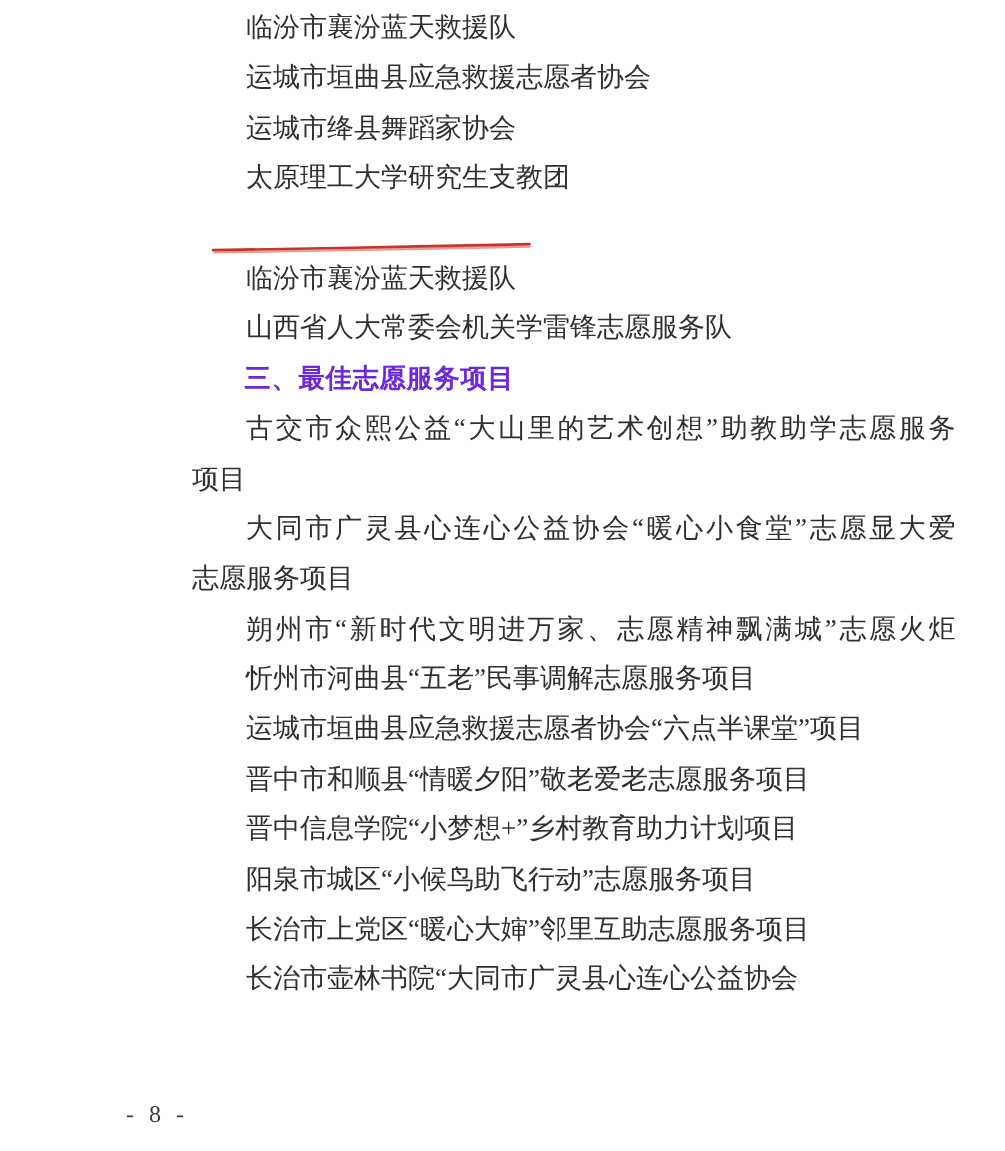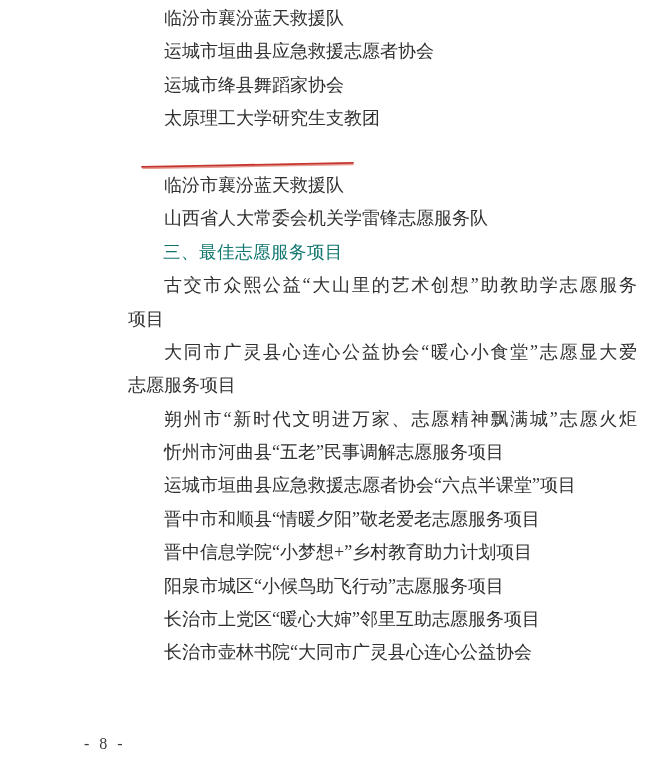--- a/index.html
+++ b/index.html
@@ -32,24 +32,24 @@
     white-space: nowrap;
   }
   .line.indent { text-indent: 2em; }
   .line.stretch {
     white-space: normal;
     text-align: justify;
     text-align-last: justify;
     text-justify: inter-character;
   }
   .line.bold {
-    font-weight: normal;
+    font-weight: bold;
     font-family: "Liberation Sans", "DejaVu Sans", sans-serif;
     font-size: 17.5px;
-    color: #0f766e;
+    color: #6d28d9;
     letter-spacing: 0.5px;
   }
   .red-underline {
     position: absolute;
     left: 13px;
     top: 25px;
     width: 213px;
     height: 8px;
     pointer-events: none;
   }

